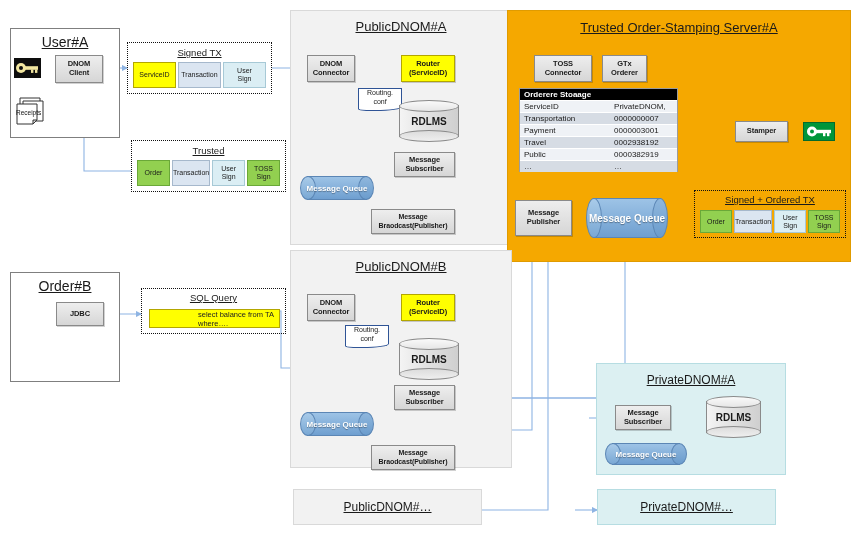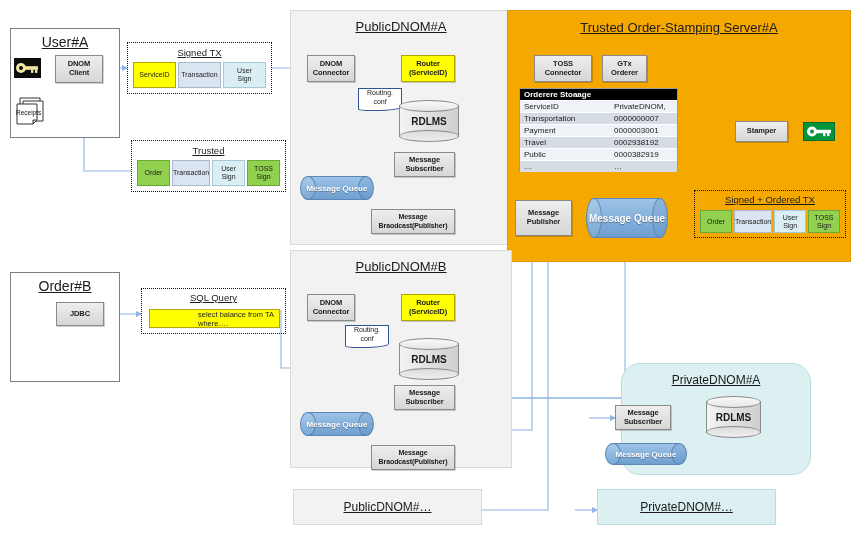--- a/index.html
+++ b/index.html
@@ -414,21 +414,21 @@
       <div class="capL"></div>
       <div class="capR"></div>
     <div class="lbl" style="font-size:8px;">Message Queue</div>
   </div>
 
   <div class="abs node" style="left:371px;top:445px;width:84px;height:25px;">
     <span style="white-space:pre-line;font-size:7px;">Message
 Braodcast(Publisher)</span>
   </div>
 
-  <div class="abs zone-cyan" style="left:621px;top:363px;width:190px;height:112px;border-radius:19px;">
+  <div class="abs zone-cyan" style="left:596px;top:363px;width:190px;height:112px;">
     <div class="zone-title" style="top:9px;font-size:12px;">PrivateDNOM#A</div>
   </div>
 
   <div class="abs node" style="left:615px;top:405px;width:56px;height:25px;">
     <span style="white-space:pre-line">Message
 Subscriber</span>
   </div>
 
   <div class="abs cyl" style="left:706px;top:396px;width:55px;height:42px;">
     <div class="body"></div>

